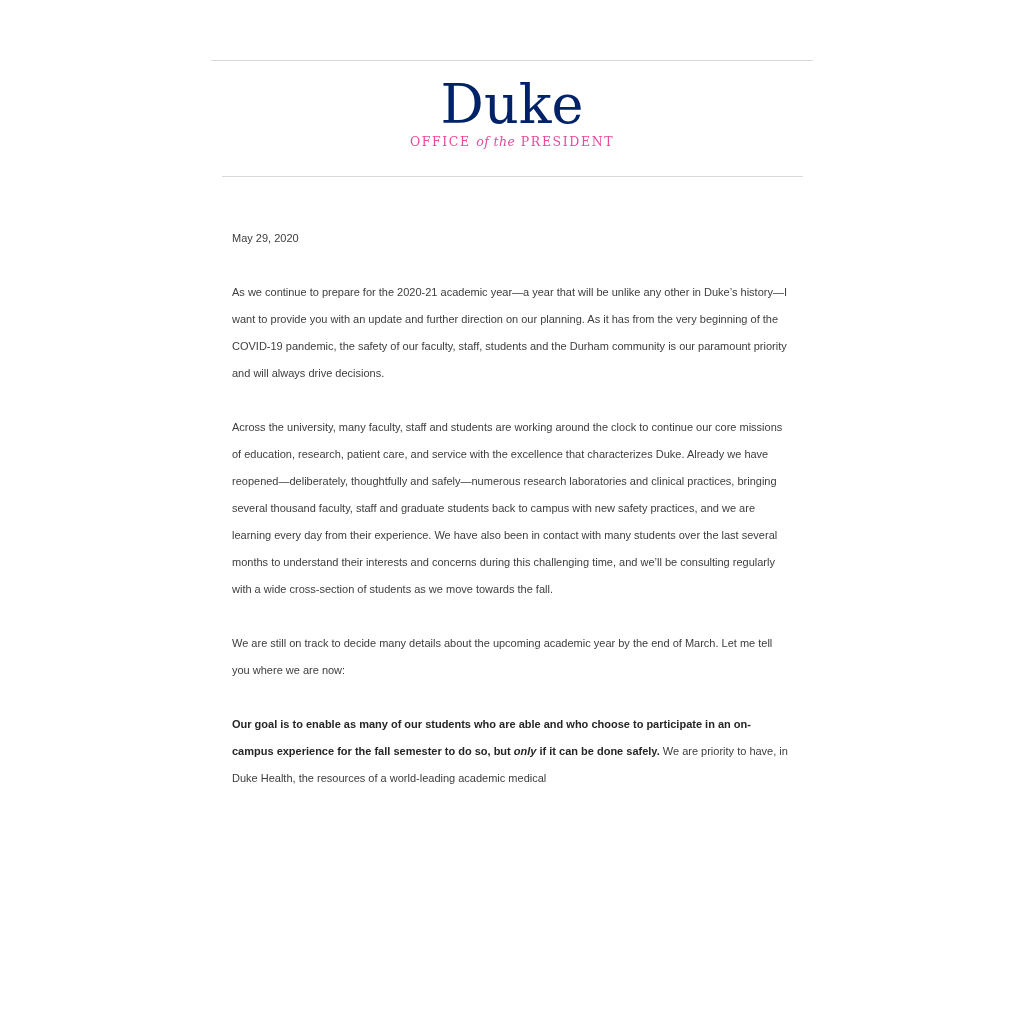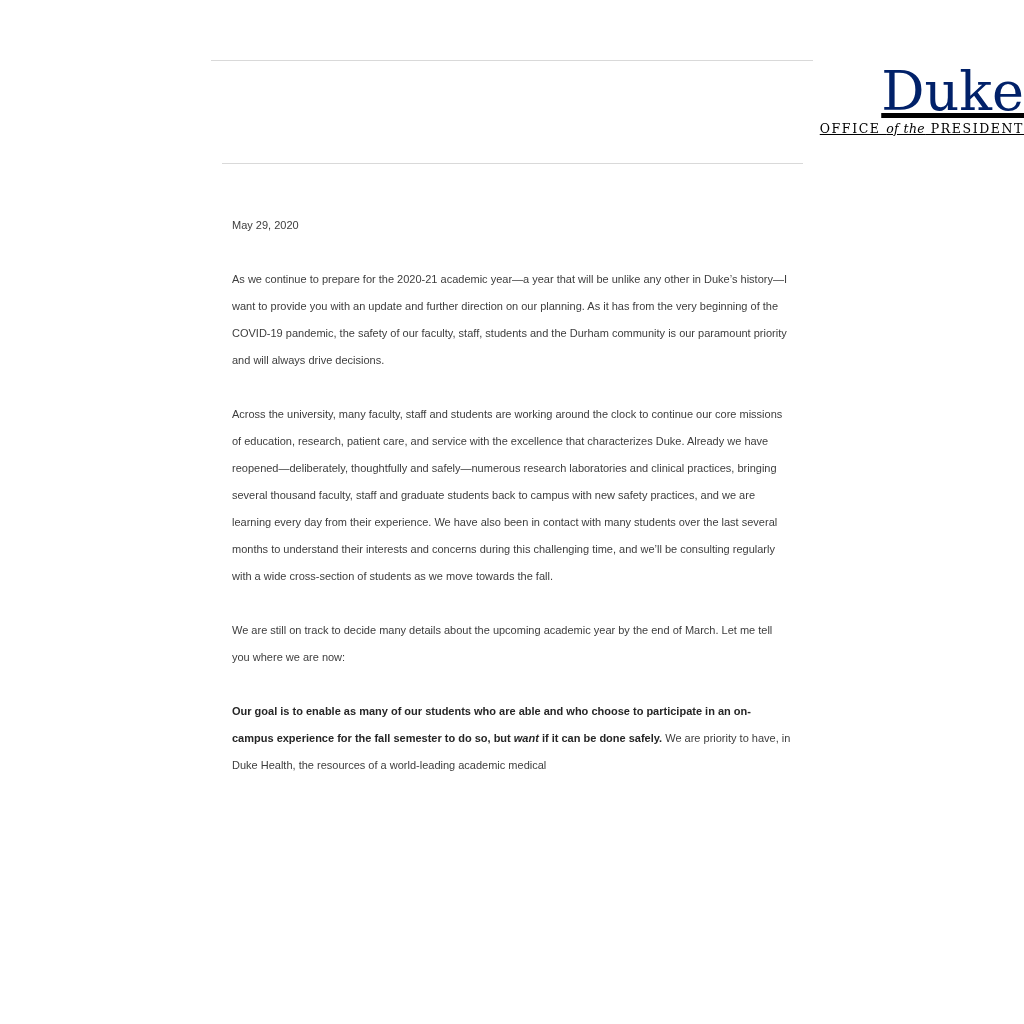--- a/index.html
+++ b/index.html
@@ -15,38 +15,37 @@
   .rule {
     border: none;
     border-top: 1px solid #d9d9d9;
     height: 0;
   }
   .top-rule {
     width: 602px;
     margin: 60px auto 0 auto;
   }
   .logo-block {
-    text-align: right;
-    margin-top: 3px;
-    text-decoration: underline;
+    text-align: center;
+    margin-top: 16px;
   }
   .logo-duke {
     font-family: "DejaVu Serif", "Liberation Serif", serif;
     font-size: 54px;
     line-height: 56px;
     font-weight: 500;
     color: #012169;
     letter-spacing: 0px;
   }
   .logo-tagline {
     font-family: "DejaVu Serif", "Liberation Serif", serif;
     font-size: 12.5px;
     line-height: 15px;
     letter-spacing: 1.6px;
-    color: #000000;
+    color: #ec4899;
     margin-top: 1px;
   }
   .logo-tagline .ital {
     font-style: italic;
     letter-spacing: 0.4px;
   }
   .header-rule {
     width: 581px;
     margin: 27px auto 0 auto;
   }
@@ -87,16 +86,16 @@
   <div class="letter">
     <p>May 29, 2020</p>
 
 
     <p>As we continue to prepare for the 2020-21 academic year—a year that will be unlike any other in Duke’s history—I want to provide you with an update and further direction on our planning. As it has from the very beginning of the COVID-19 pandemic, the safety of our faculty, staff, students and the Durham community is our paramount priority and will always drive decisions.</p>
 
     <p>Across the university, many faculty, staff and students are working around the clock to continue our core missions of education, research, patient care, and service with the excellence that characterizes Duke. Already we have reopened—deliberately, thoughtfully and safely—numerous research laboratories and clinical practices, bringing several thousand faculty, staff and graduate students back to campus with new safety practices, and we are learning every day from their experience.  We have also been in contact with many students over the last several months to understand their interests and concerns during this challenging time, and we’ll be consulting regularly with a wide cross-section of students as we move towards the fall.</p>
 
     <p>We are still on track to decide many details about the upcoming academic year by the end of March. Let me tell you where we are now:</p>
 
-    <p><strong>Our goal is to enable as many of our students who are able and who choose to participate in an on-campus experience for the fall semester to do so, but </strong><strong><em>want</em></strong><strong> if it can be done safely.</strong><span>  We are priority to have, in Duke Health, the resources of a world-leading academic medical</span></p>
+    <p><strong>Our goal is to enable as many of our students who are able and who choose to participate in an on-campus experience for the fall semester to do so, but </strong><strong><em>only</em></strong><strong> if it can be done safely.</strong><span>  We are priority to have, in Duke Health, the resources of a world-leading academic medical</span></p>
   </div>
 
 </div>
 
 </body></html>

